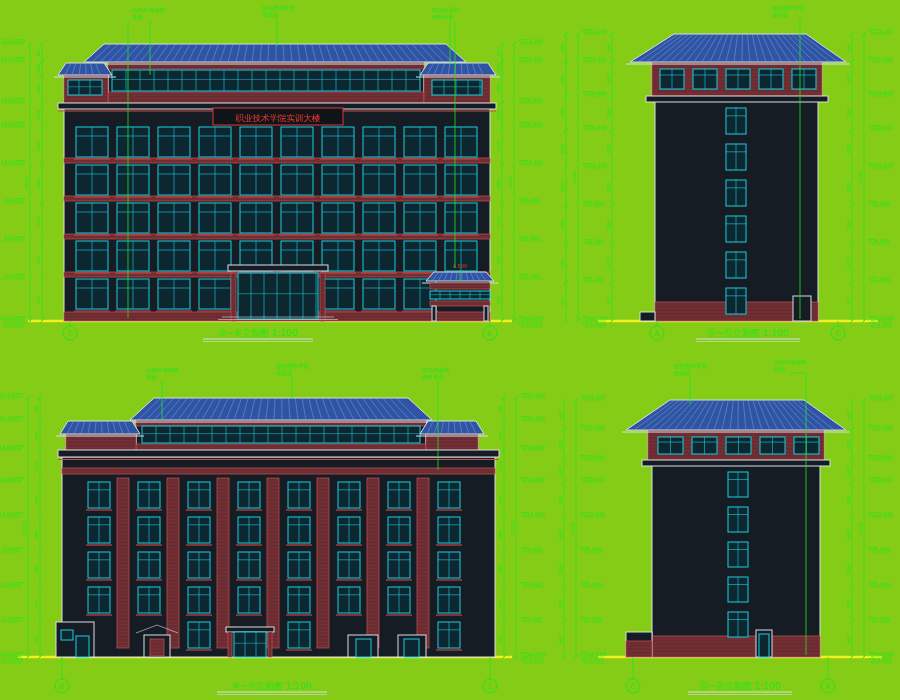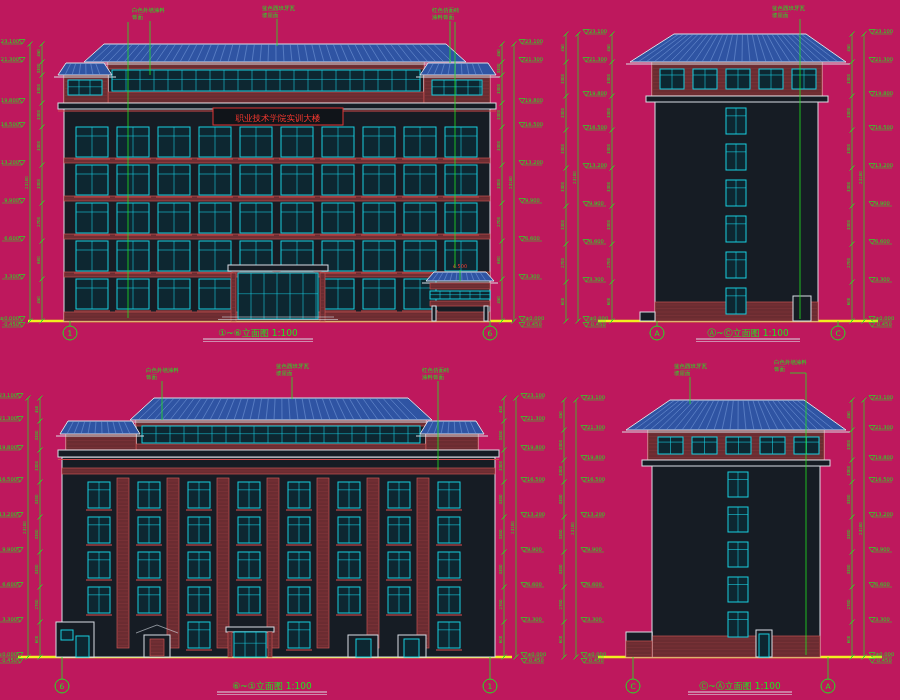--- a/index.html
+++ b/index.html
@@ -1,16 +1,16 @@
 <!DOCTYPE html>
 <html><head>
 <meta charset="utf-8">
 <style>
   html,body{margin:0;padding:0;background:#0d1117;}
-  .sheet{width:900px;height:700px;background:#be185d;position:relative;overflow:hidden;}
+  .sheet{width:900px;height:700px;background:#84cc16;position:relative;overflow:hidden;}
   svg{display:block;}
   svg text{font-family:"DejaVu Sans",sans-serif;}
   .ol{fill:#161c24;stroke:#d9dee6;stroke-width:1;}
   .oln{fill:none;stroke:#d9dee6;stroke-width:1;}
   .thin{stroke-width:.6;}
   .redl{stroke:#d24a4a;stroke-width:1;fill:none;}
   .grn{stroke:#21e521;stroke-width:.8;fill:none;}
   .cyl{fill:#0d2731;stroke:#19cfe0;stroke-width:1;}
   .gtext{fill:#21e521;font-size:5.5px;}
   .title{fill:#21e521;font-size:9px;text-anchor:middle;}

